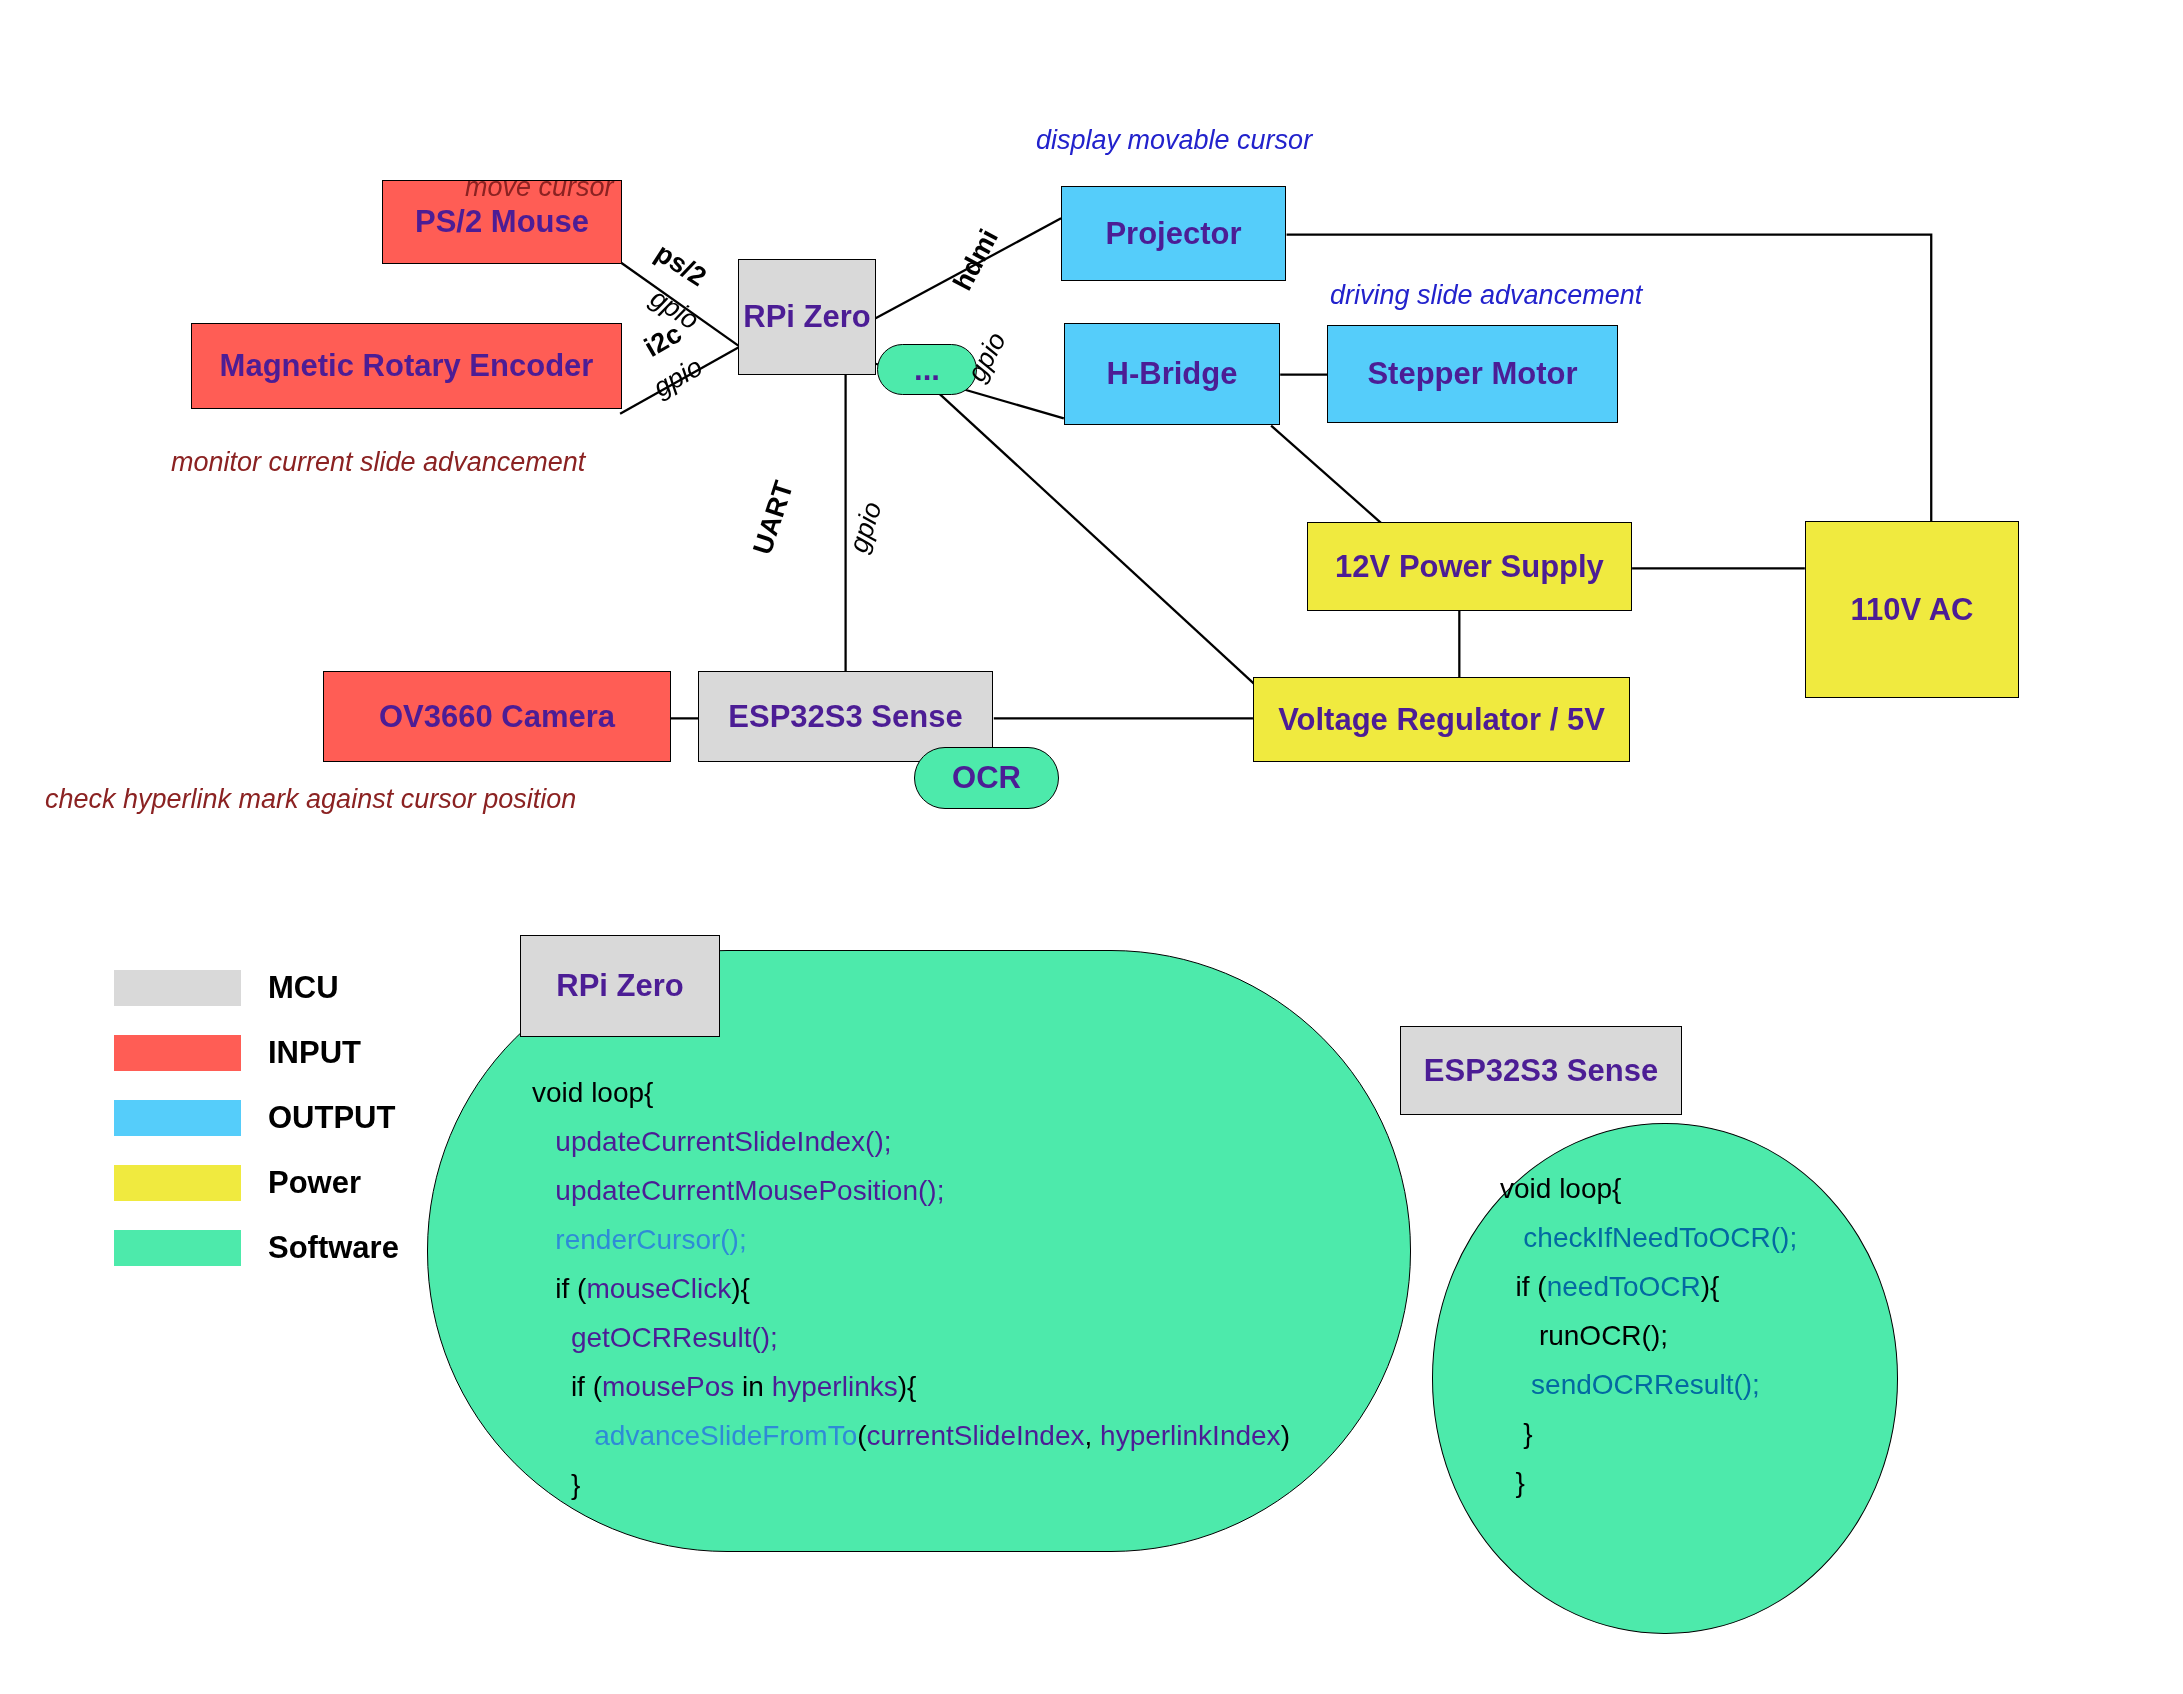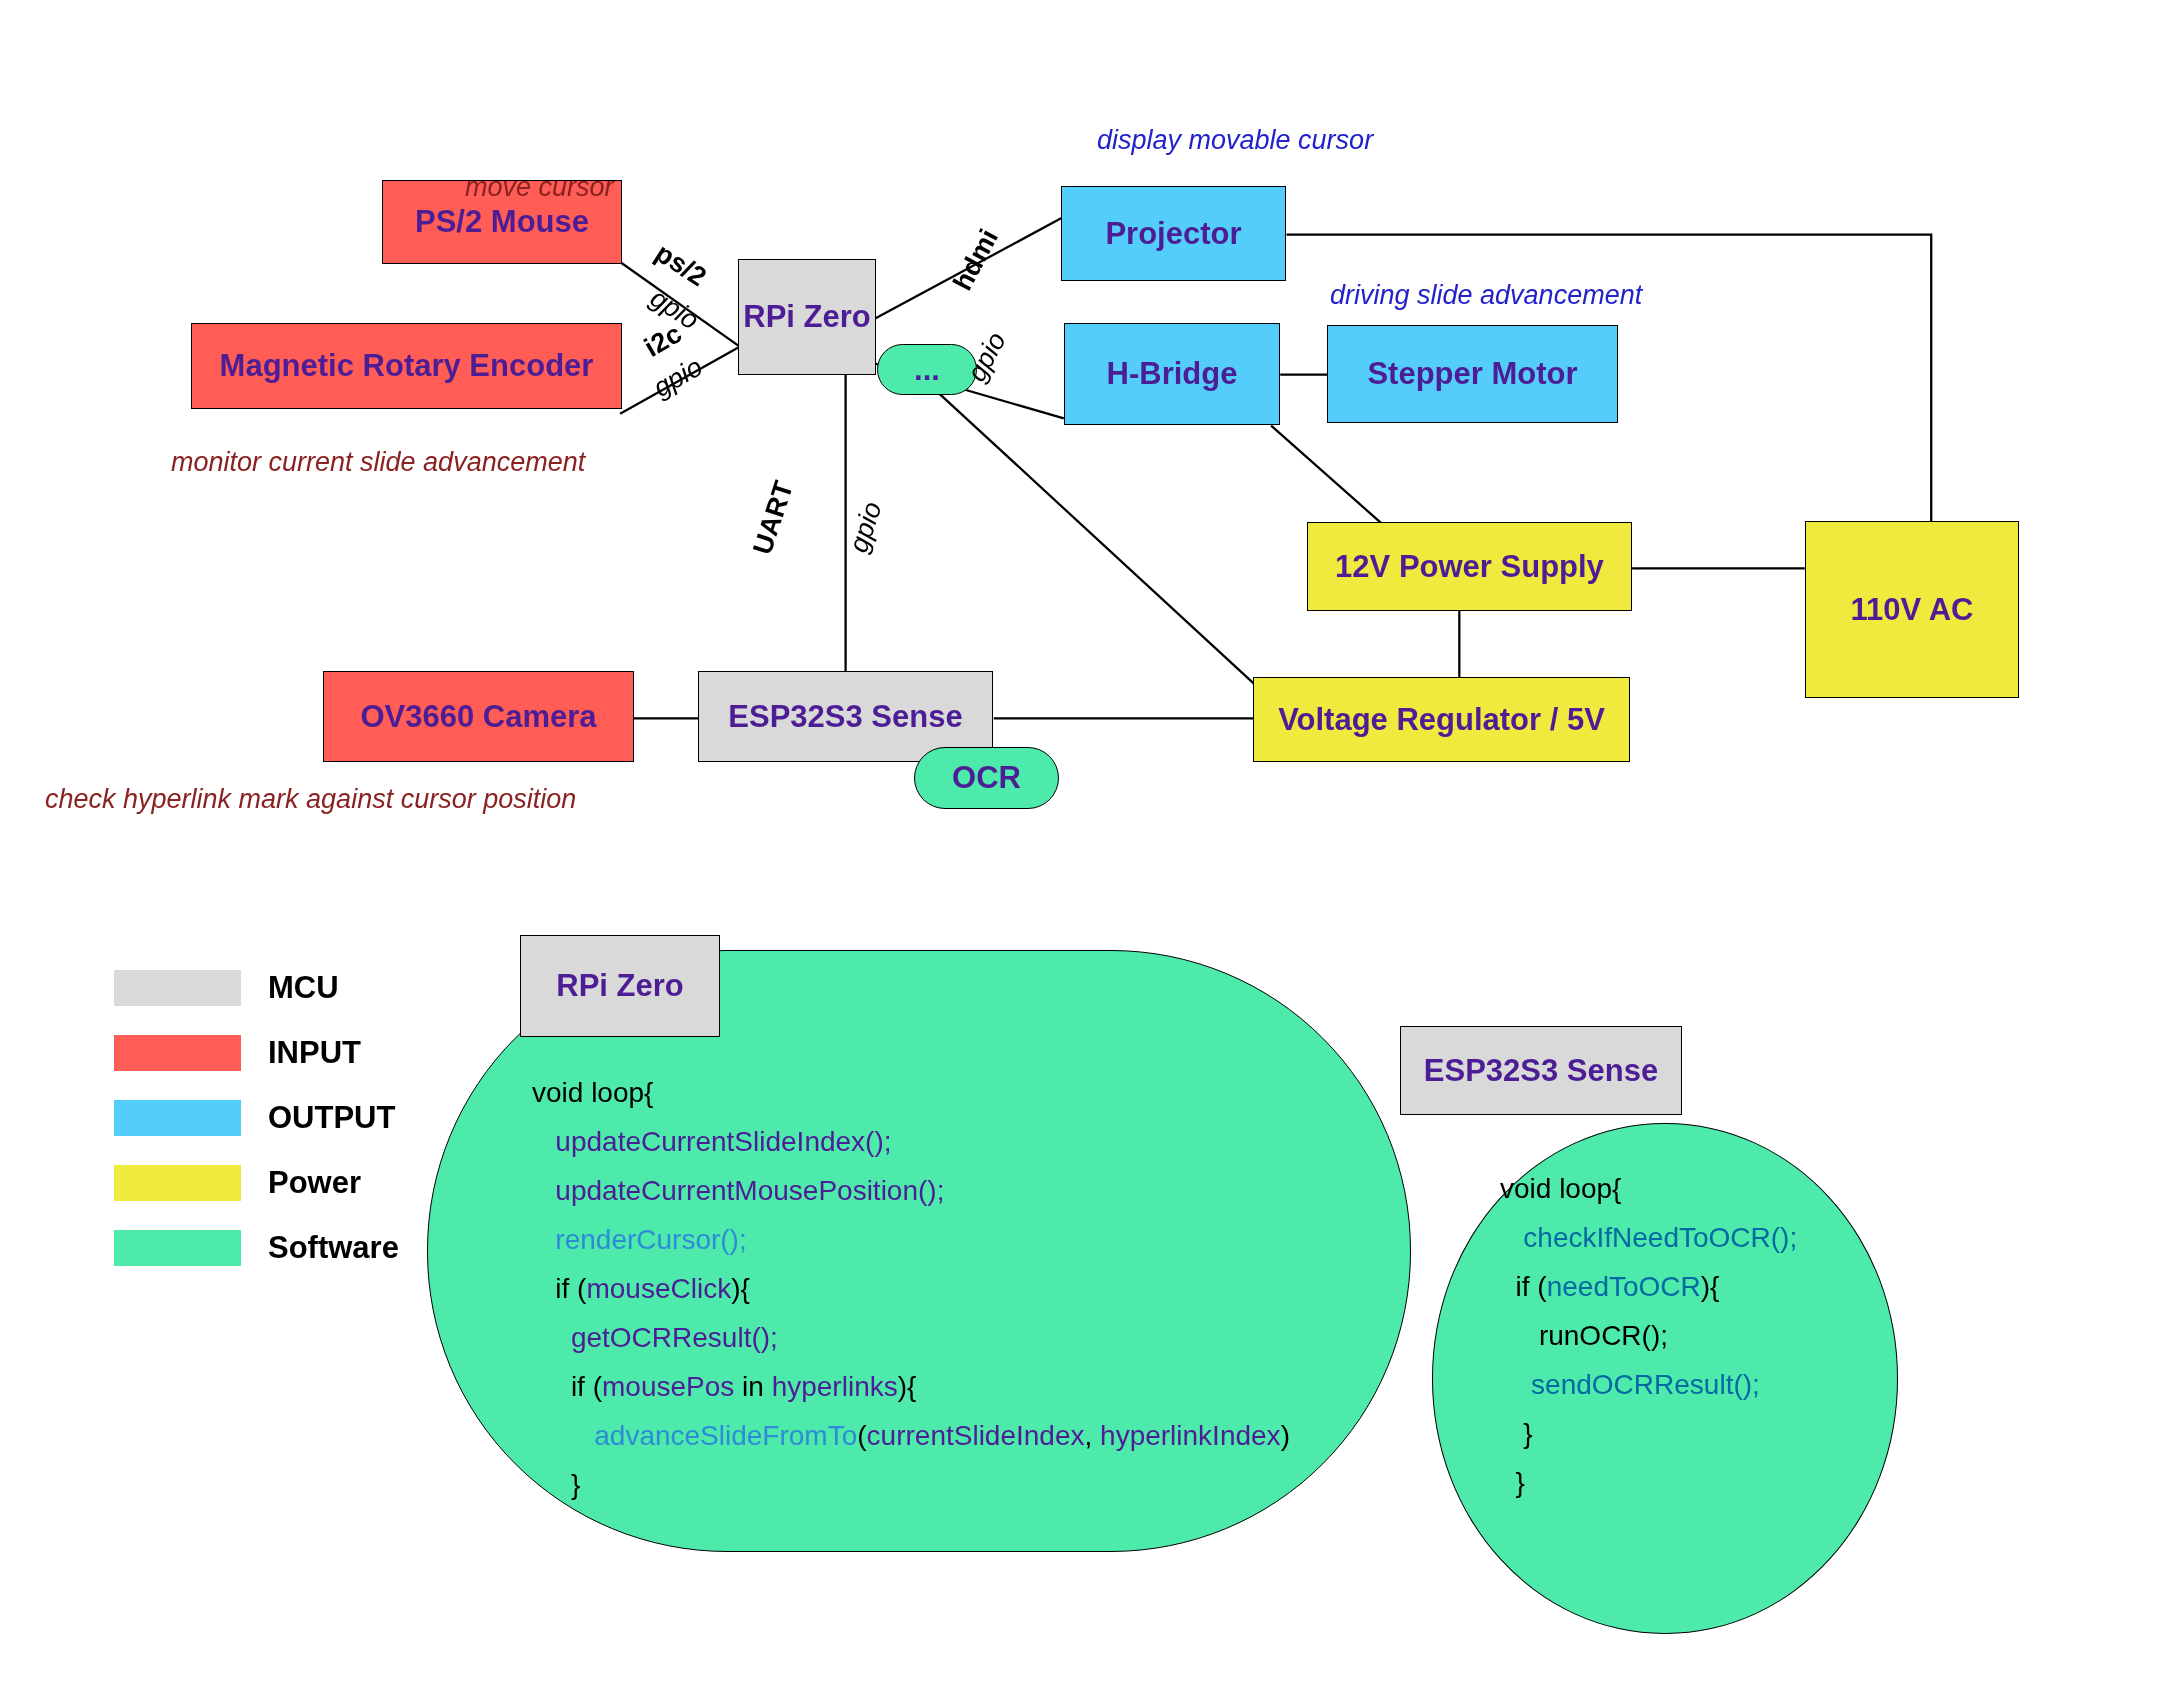--- a/index.html
+++ b/index.html
@@ -147,35 +147,35 @@
   </div>
 
   <div class="node power" style="left:1805px; top:521px; width:214px; height:177px; font-size:31px;">
     <span>110V AC</span>
   </div>
 
   <div class="node power" style="left:1253px; top:677px; width:377px; height:85px; font-size:31px;">
     <span>Voltage Regulator / 5V</span>
   </div>
 
-  <div class="node input" style="left:323px; top:671px; width:311px; height:91px; font-size:31px;">
+  <div class="node input" style="left:323px; top:671px; width:348px; height:91px; font-size:31px;">
     <span>OV3660 Camera</span>
   </div>
 
   <div class="node mcu" style="left:698px; top:671px; width:295px; height:91px; font-size:31px;">
     <span>ESP32S3 Sense</span>
   </div>
 
   <div class="node soft" style="left:914px; top:747px; width:145px; height:62px; font-size:31px; z-index:6;">
     <span>OCR</span>
   </div>
 
   <div class="annot red" style="left:465px; top:125px;margin-top:47px;">move cursor</div>
 
-  <div class="annot blue" style="left:1097px; top:125px;text-align:right;">display movable cursor</div>
+  <div class="annot blue" style="left:1036px; top:125px;text-align:right;">display movable cursor</div>
 
   <div class="annot blue" style="left:1330px; top:280px;">driving slide advancement</div>
 
   <div class="annot red" style="left:171px; top:447px;">monitor current slide advancement</div>
 
   <div class="annot red" style="left:45px; top:784px;">check hyperlink mark against cursor position</div>
 
   <div class="wirelabel" style="left:658px; top:235px; transform:rotate(33deg); transform-origin:left center;">ps/2</div>
 
   <div class="wirelabel italic" style="left:653px; top:280px; transform:rotate(33deg); transform-origin:left center;">gpio</div>

